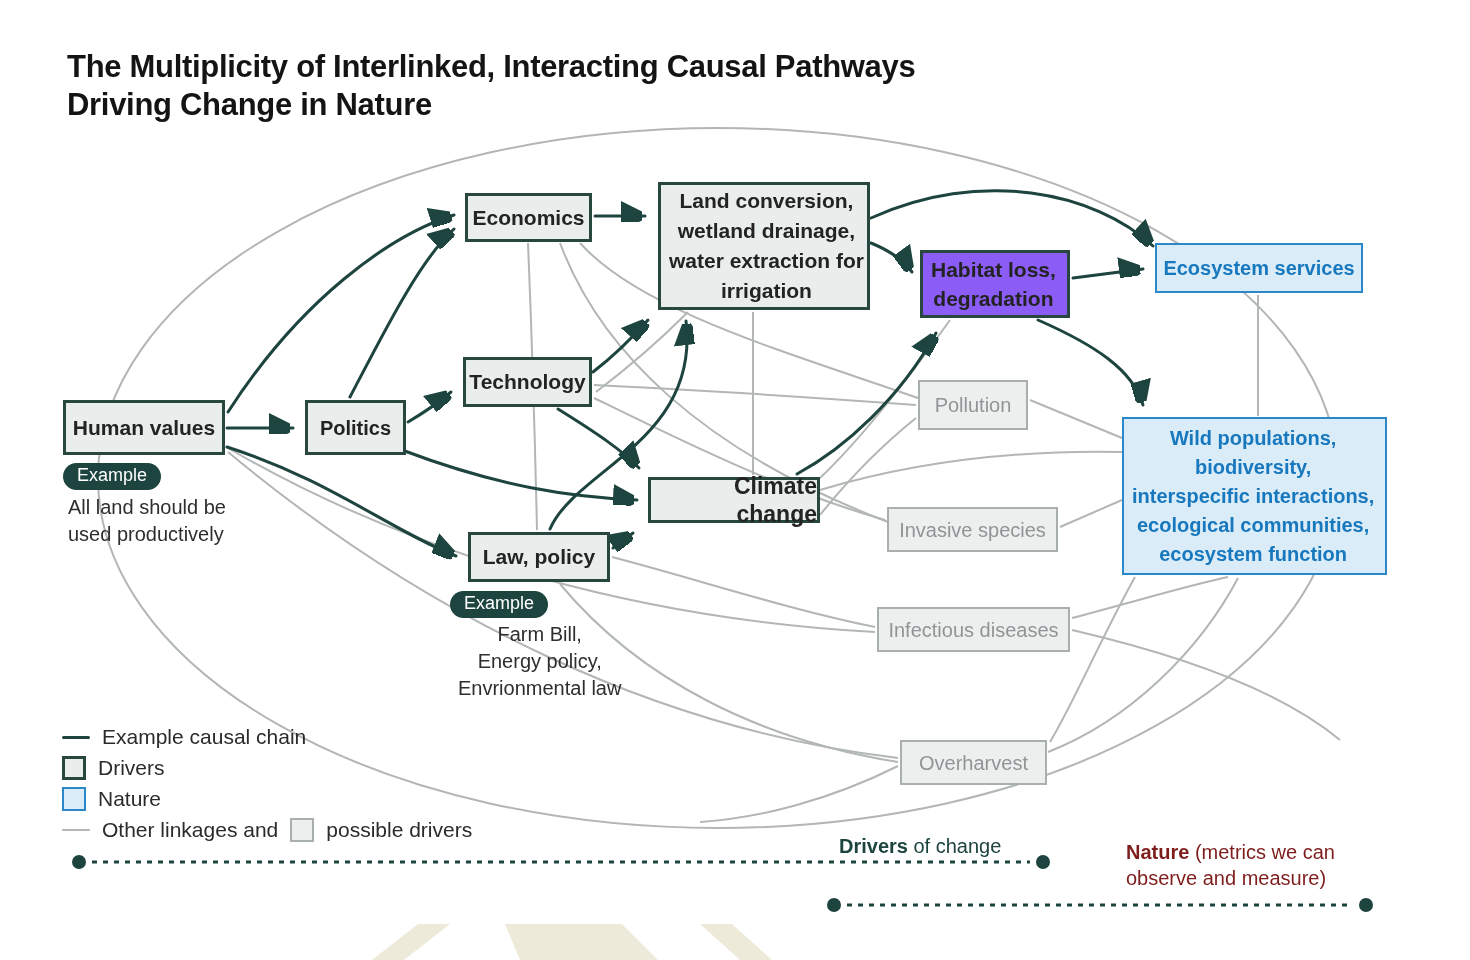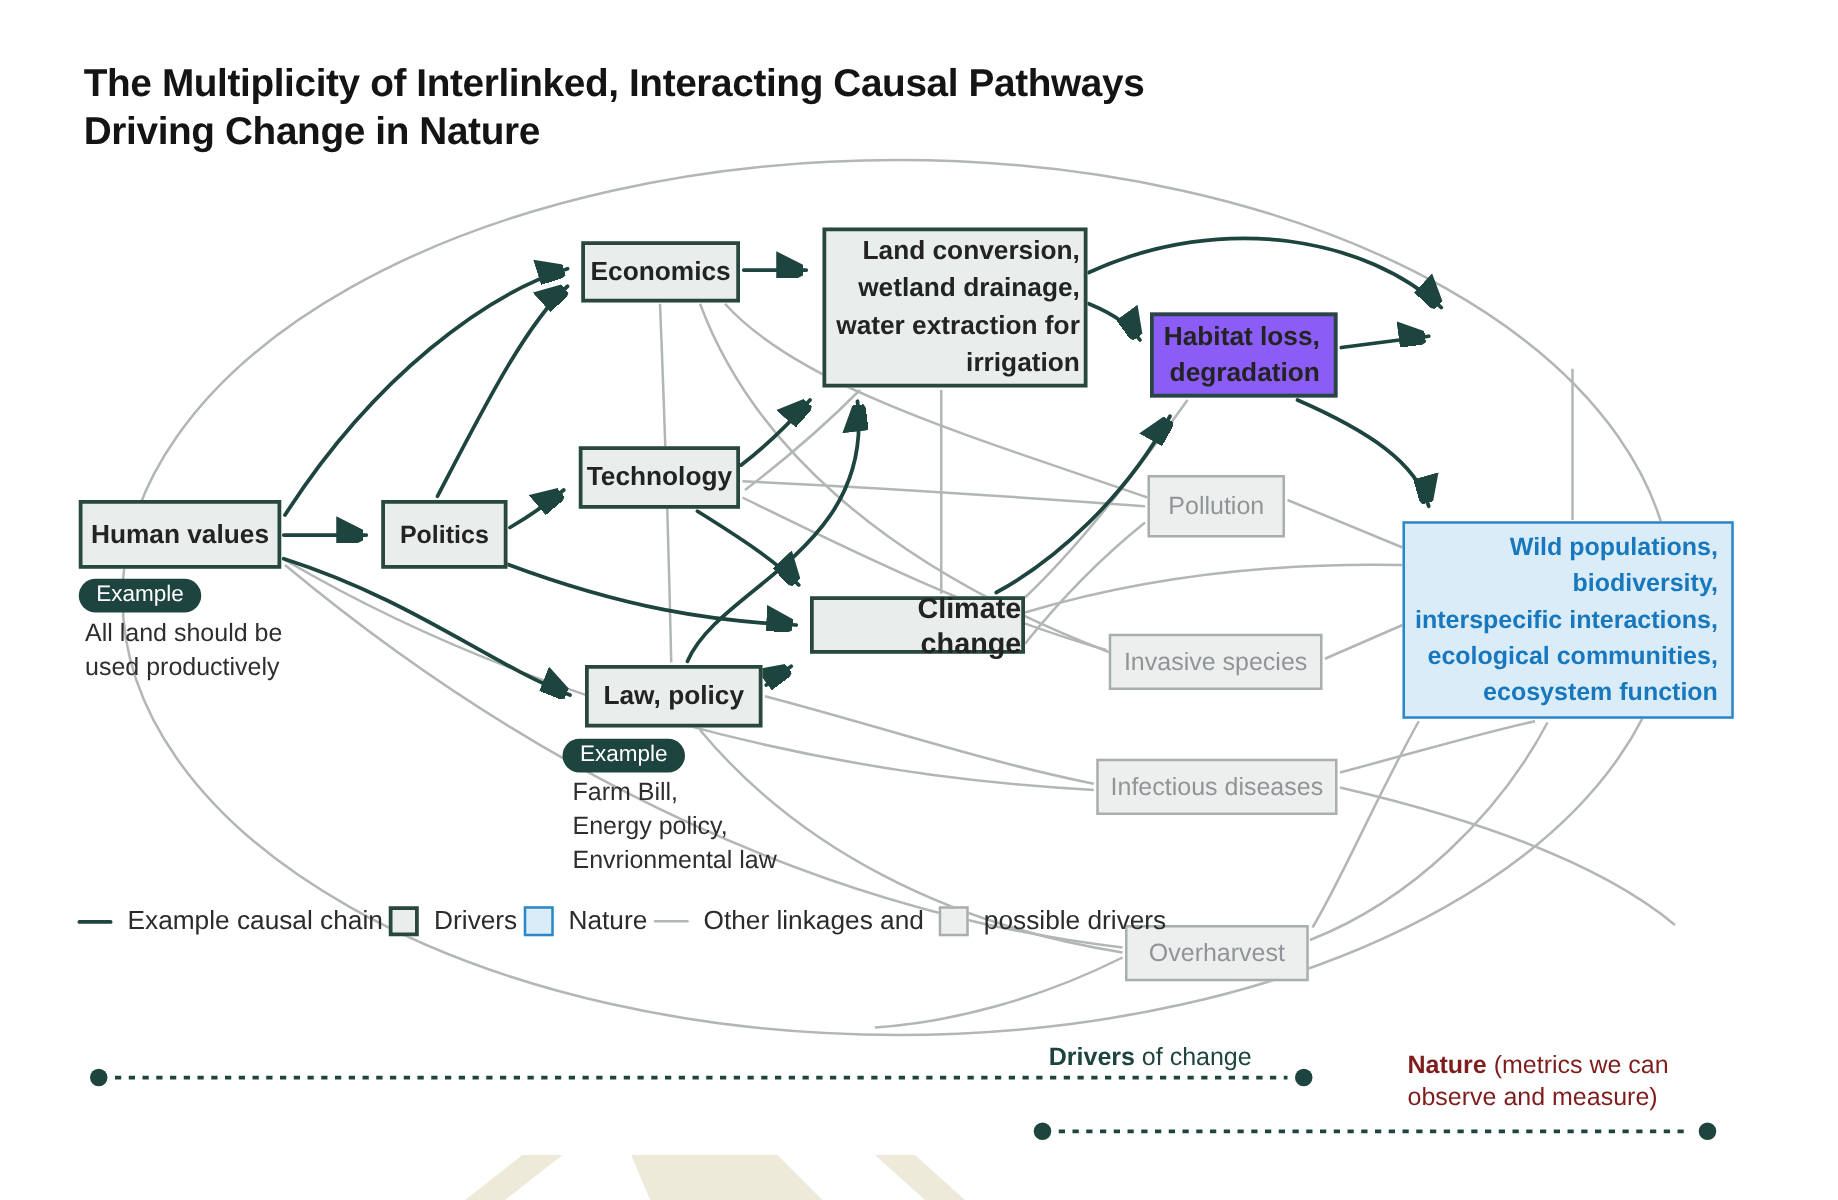--- a/index.html
+++ b/index.html
@@ -4,28 +4,28 @@
 <style>
   html,body{margin:0;padding:0;background:#ffffff;}
   .canvas{position:relative;width:1470px;height:960px;overflow:hidden;
           font-family:"Liberation Sans",sans-serif;background:#ffffff;}
   svg{position:absolute;left:0;top:0;}
   .title{position:absolute;left:67px;top:28px;font-size:31px;font-weight:800;
          line-height:38px;color:#141414;letter-spacing:-0.3px;white-space:pre-line;margin-top:20px;}
   .node{position:absolute;box-sizing:border-box;border:3px solid #27473f;background:#e9edec;
         color:#232323;font-weight:700;font-size:20px;display:flex;align-items:center;
         justify-content:center;text-align:center;white-space:pre-line;line-height:28px;}
-  .node--multiline{justify-content:flex-start;text-align:right;padding-left:8px;align-items:center;}
+  .node--multiline{justify-content:flex-start;text-align:center;padding-left:8px;align-items:center;}
   .node--habitat{background:#8b5cf6;}
   .node--nature{border:2.5px solid #2b87c8;background:#daecf8;color:#1878be;}
   .node--possible{border:2px solid #a9aeae;background:#edefef;color:#8f9596;font-weight:400;}
   .badge{position:absolute;background:#1d443e;color:#ffffff;font-size:18px;font-weight:400;
          border-radius:14px;padding:2px 14px 4px 14px;}
   .example-text{position:absolute;color:#2e2e2e;font-size:20px;line-height:27px;white-space:pre-line;}
-  .legend{position:absolute;left:62px;top:724px;display:flex;flex-direction:row;gap:5px;
+  .legend{position:absolute;left:62px;top:724px;display:flex;flex-direction:column;gap:5px;
           font-size:21px;color:#2b2b2b;}
   .legend-row{display:flex;align-items:center;gap:12px;height:26px;}
   .sw-line{width:28px;height:3px;background:#1d443e;border-radius:2px;}
   .sw-line--gray{background:#b2b6b6;height:2.5px;}
   .sw-box{width:24px;height:24px;box-sizing:border-box;}
   .sw-box--driver{border:3px solid #27473f;background:#e9edec;}
   .sw-box--nature{border:2.5px solid #2b87c8;background:#daecf8;}
   .sw-box--possible{border:2px solid #a9aeae;background:#edefef;}
   .scale-label{position:absolute;font-size:20px;}
   .scale-label--drivers{left:839px;top:835px;color:#1d443e;}
@@ -133,20 +133,23 @@
     <span>Habitat loss,
 degradation</span>
   </div>
   <div class="node" style="left:648px;top:477px;width:172px;height:46px;font-size:23px;text-align:right;">
     <span>Climate change</span>
   </div>
   <div class="node" style="left:468px;top:532px;width:142px;height:50px;font-size:21px;">
     <span>Law, policy</span>
   </div>
 
+  <div class="node node--nature" style="left:1155px;top:243px;width:208px;height:50px;">
+    <span>Ecosystem services</span>
+  </div>
   <div class="node node--nature node--multiline" style="left:1122px;top:417px;width:265px;height:158px;line-height:29px;">
     <span>Wild populations,
 biodiversity,
 interspecific interactions,
 ecological communities,
 ecosystem function</span>
   </div>
 
   <div class="node node--possible" style="left:918px;top:380px;width:110px;height:50px;">
     <span>Pollution</span>
@@ -159,21 +162,21 @@
   </div>
   <div class="node node--possible" style="left:900px;top:740px;width:147px;height:45px;">
     <span>Overharvest</span>
   </div>
 
   <div class="badge" style="left:63px;top:463px;">Example</div>
   <div class="example-text" style="left:68px;top:494px;">All land should be
 used productively</div>
 
   <div class="badge" style="left:450px;top:591px;">Example</div>
-  <div class="example-text" style="left:458px;top:621px;">Farm Bill,
+  <div class="example-text" style="left:458px;top:621px;text-align:center;">Farm Bill,
 Energy policy,
 Envrionmental law</div>
 
   <div class="legend">
     <div class="legend-row">
       <span class="sw-line"></span>
       <span>Example causal chain</span>
     </div>
     <div class="legend-row">
       <span class="sw-box sw-box--driver"></span>

